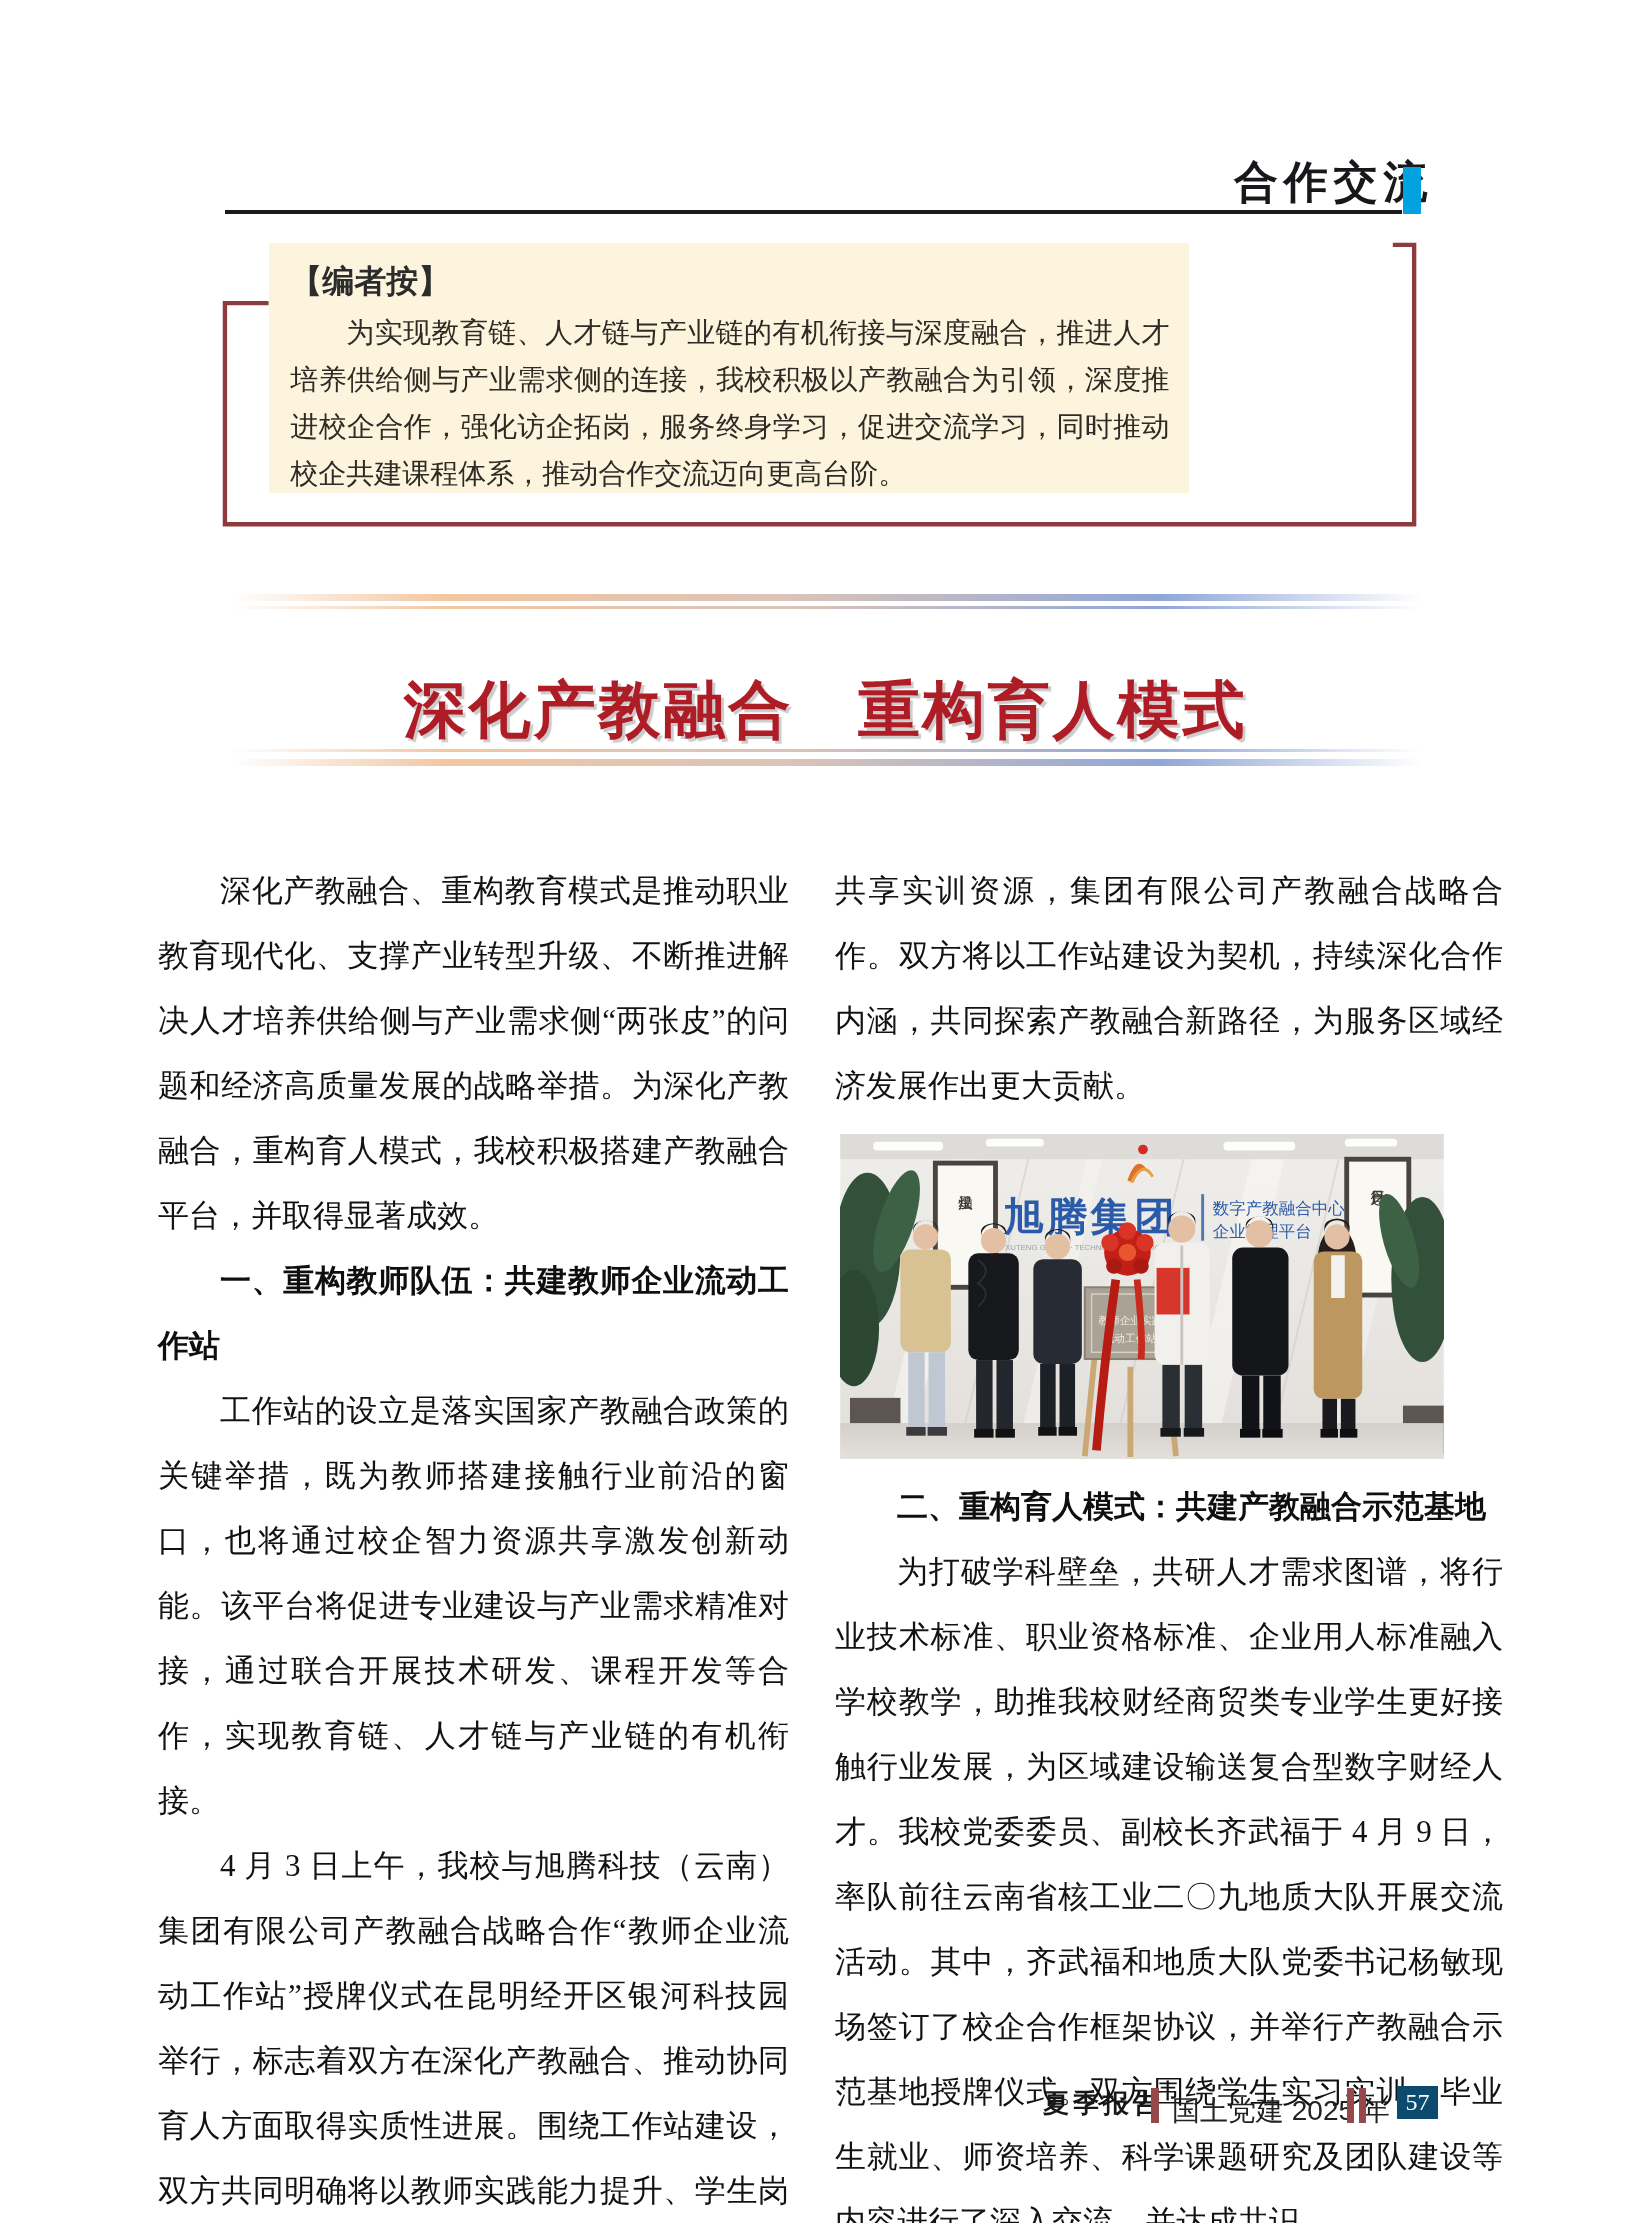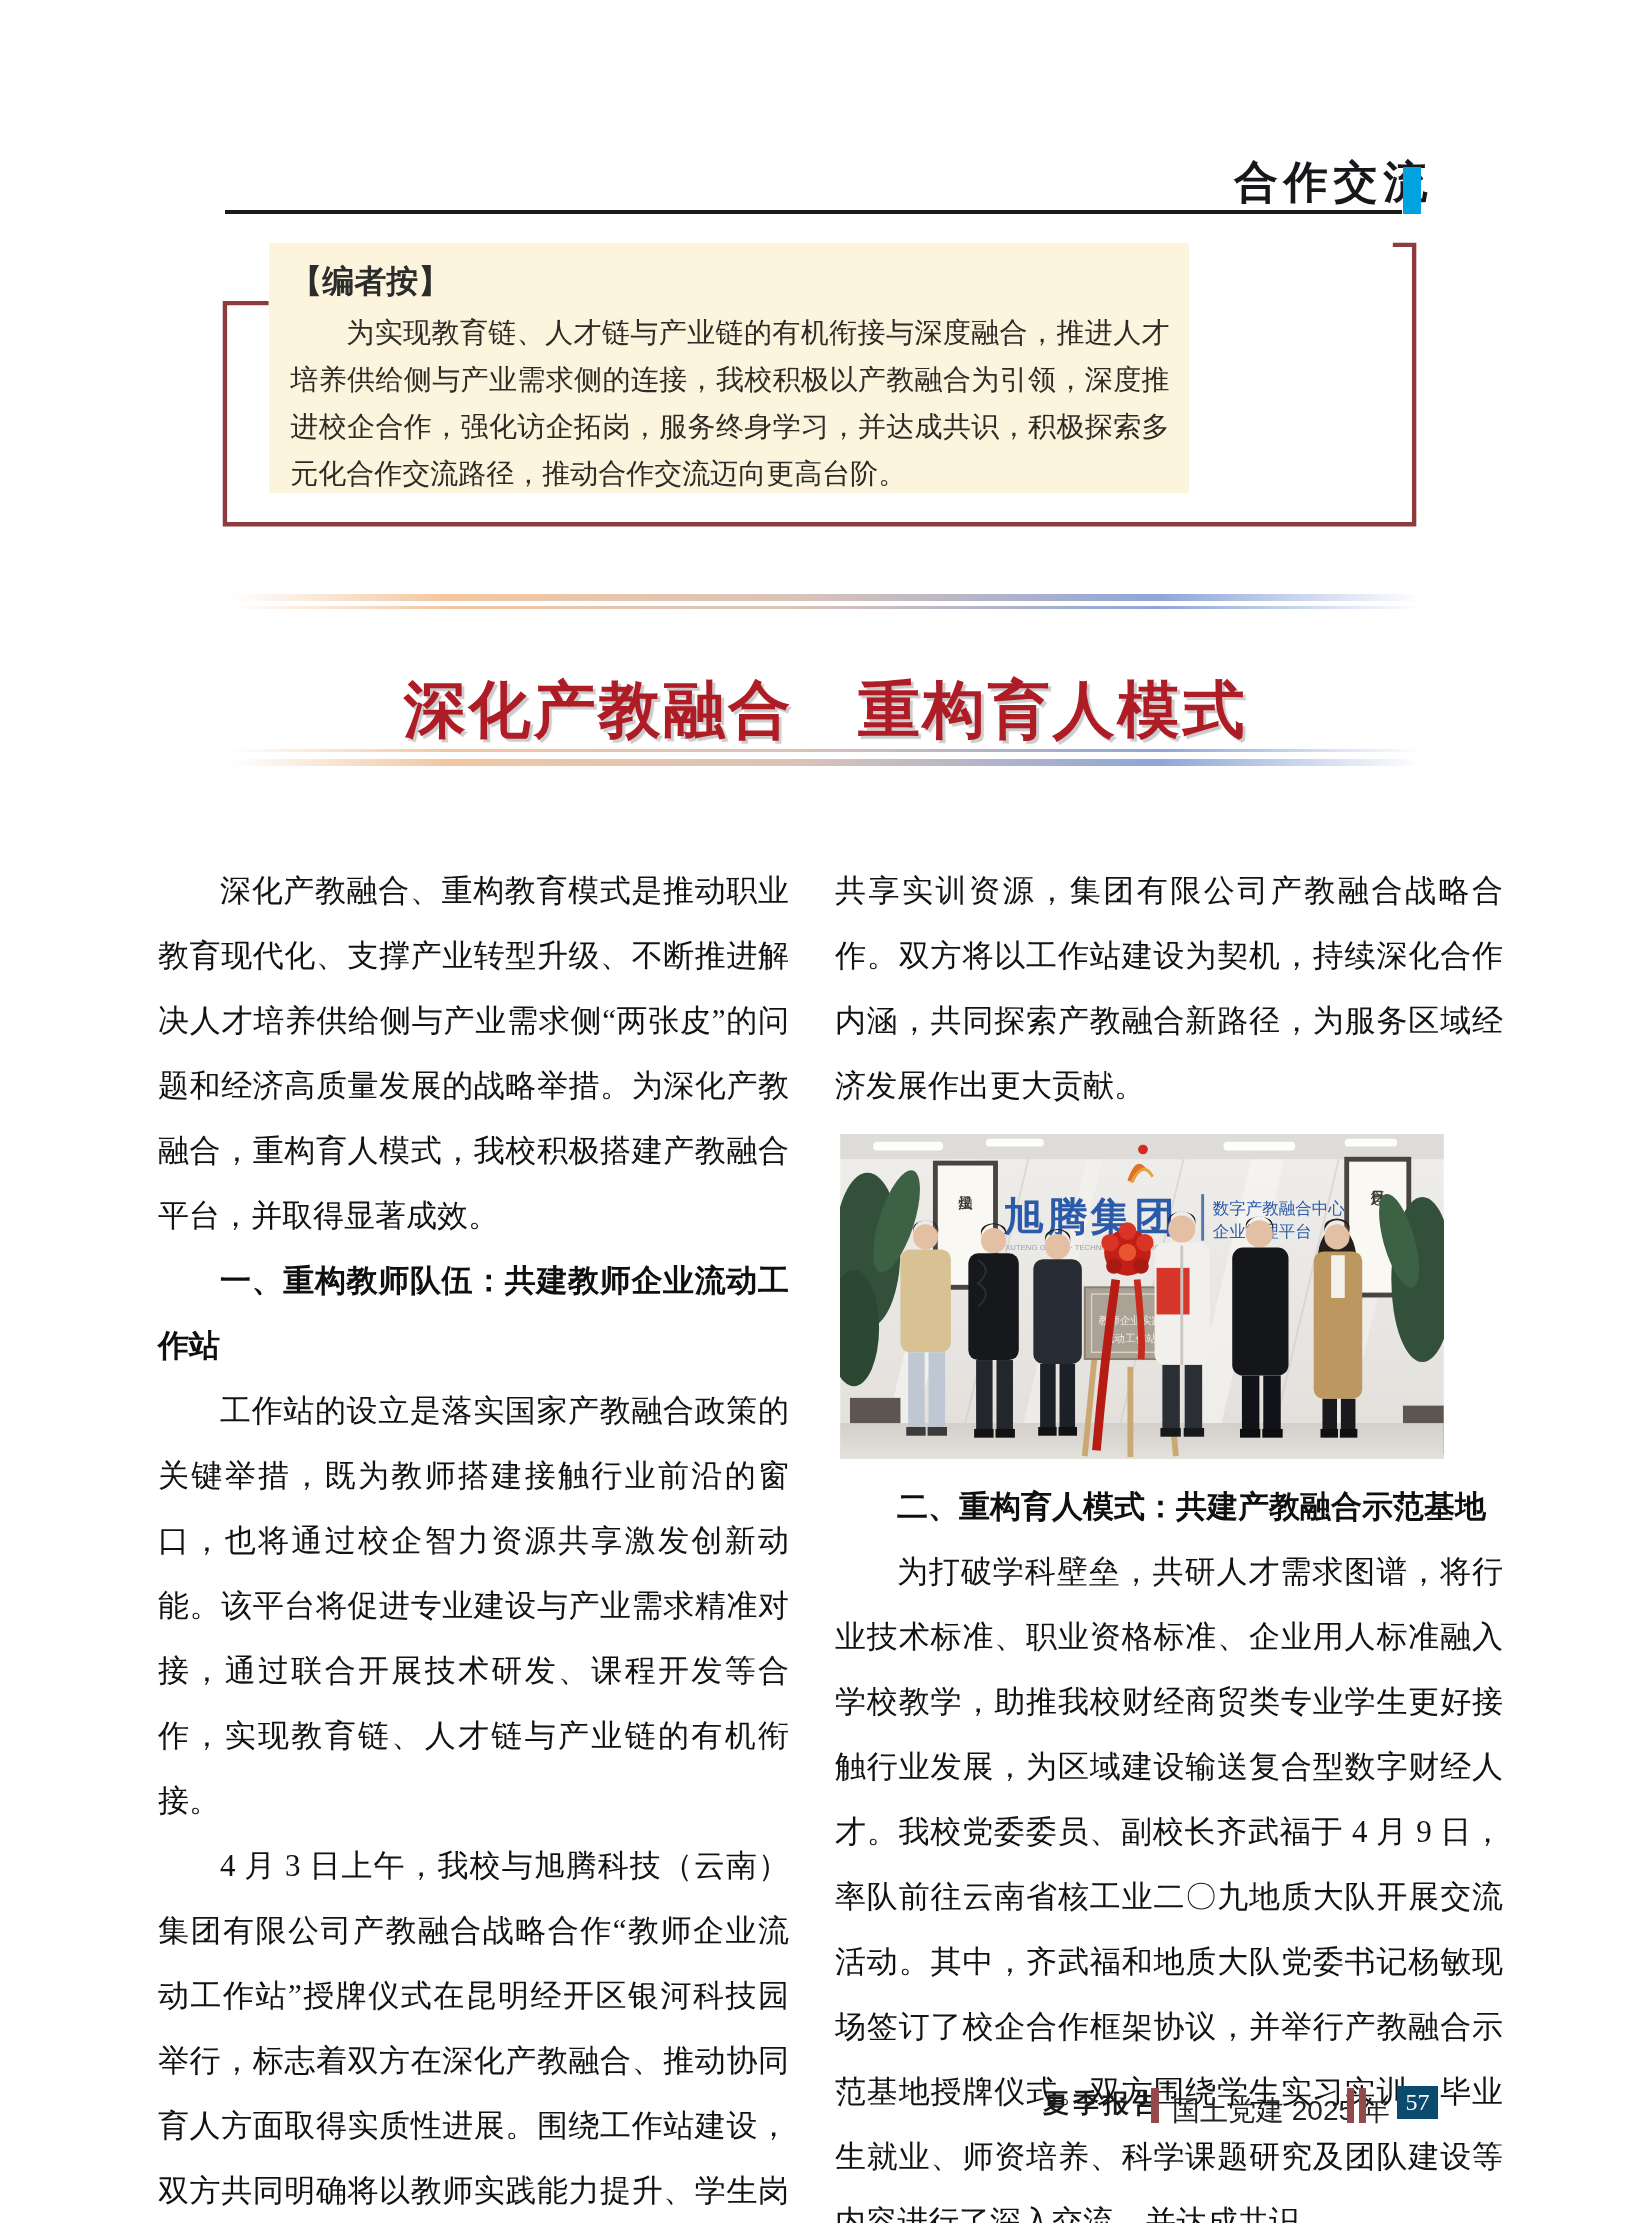--- a/index.html
+++ b/index.html
@@ -83,21 +83,21 @@
   <div class="section-label">合作交流</div>
   <div class="accent-square"></div>
   <div class="header-rule"></div>
 
   <svg class="note-frame" viewBox="0 0 1236 300">
     <path d="M 49 64 L 4 64 L 4 292 L 1230 292 L 1230 4 L 1208 4" fill="none" stroke="#8E3B3E" stroke-width="4.5"></path>
   </svg>
 
   <div class="note-box">
     <div class="note-label">【编者按】</div>
-    <div class="note-body">为实现教育链、人才链与产业链的有机衔接与深度融合，推进人才培养供给侧与产业需求侧的连接，我校积极以产教融合为引领，深度推进校企合作，强化访企拓岗，服务终身学习，并达成共识，积极探索多元化合作交流路径，推动合作交流迈向更高台阶。</div>
+    <div class="note-body">为实现教育链、人才链与产业链的有机衔接与深度融合，推进人才培养供给侧与产业需求侧的连接，我校积极以产教融合为引领，深度推进校企合作，强化访企拓岗，服务终身学习，促进交流学习，同时推动校企共建课程体系，推动合作交流迈向更高台阶。</div>
   </div>
 
   <div class="grad-bar gb1"></div>
   <div class="grad-bar gb2"></div>
   <h1 class="article-title">深化产教融合　重构育人模式</h1>
   <div class="grad-bar gb3"></div>
   <div class="grad-bar gb4"></div>
 
   <div class="col col-left">
     <p>深化产教融合、重构教育模式是推动职业教育现代化、支撑产业转型升级、不断推进解决人才培养供给侧与产业需求侧“两张皮”的问题和经济高质量发展的战略举措。为深化产教融合，重构育人模式，我校积极搭建产教融合平台，并取得显著成效。</p>

